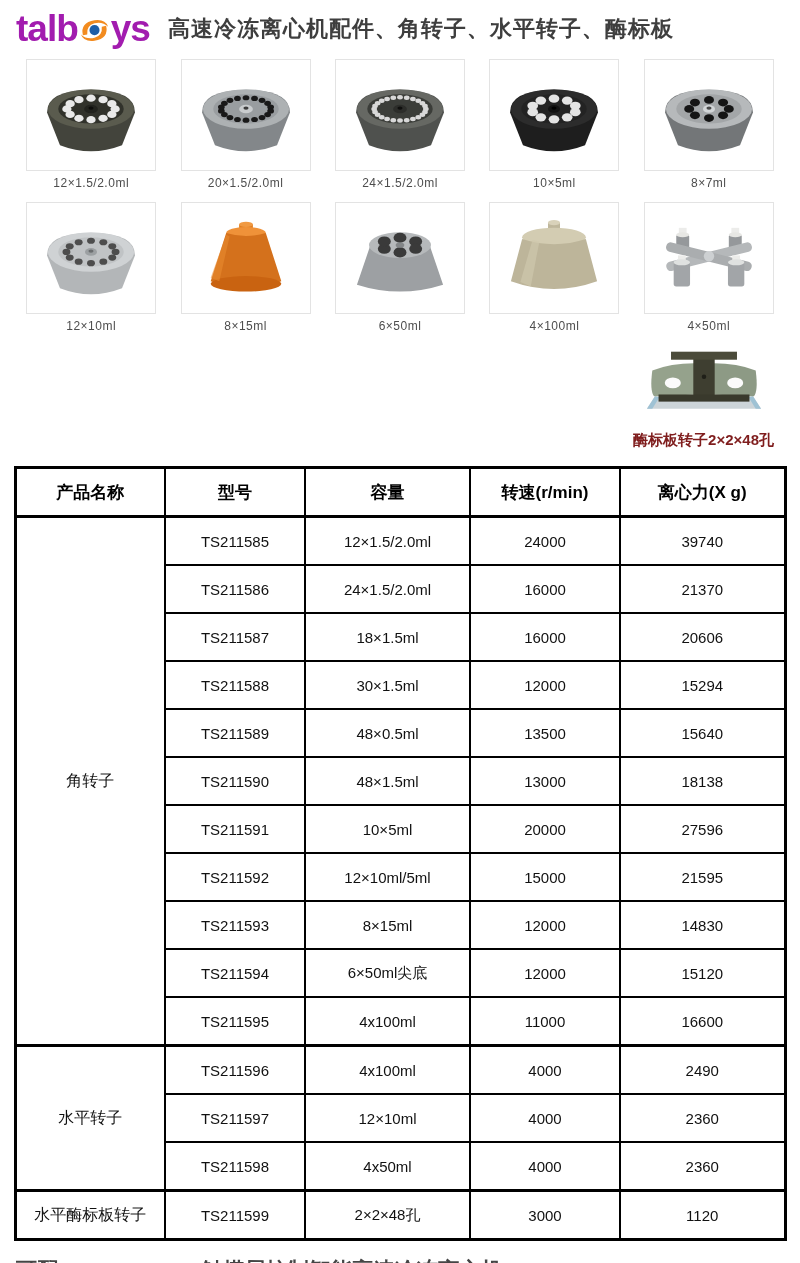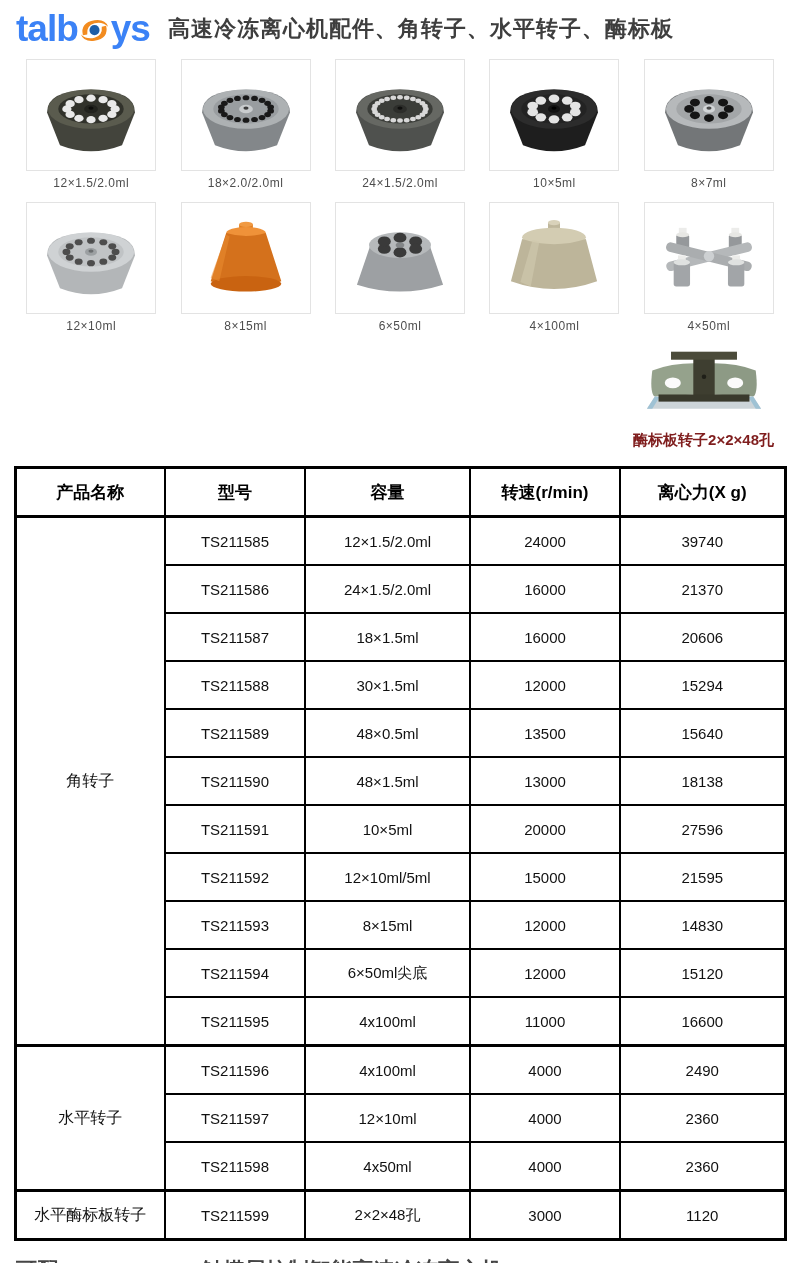--- a/index.html
+++ b/index.html
@@ -1,21 +1,21 @@
 <!DOCTYPE html>
 <html><head>
 <meta charset="utf-8">
 <style>
   html,body{margin:0;padding:0;background:#fff;}
   body{width:800px;font-family:"Liberation Sans","DejaVu Sans",sans-serif;color:#222;}
   .page{width:800px;}
 
   
   .header{display:flex;align-items:center;padding:10px 16px 4px 16px;}
-  .logo{display:flex;align-items:center;font-weight:bold;font-size:37px;color:#3b82f6;letter-spacing:-1px;line-height:1;justify-content:flex-end;}
+  .logo{display:flex;align-items:center;font-weight:bold;font-size:37px;color:#a21caf;letter-spacing:-1px;line-height:1;justify-content:flex-end;}
   .logo .swirl{width:31px;height:31px;margin:4px 1px 0 1px;}
   .title{margin-left:18px;font-size:22px;font-weight:bold;color:#3e3e3e;letter-spacing:1px;}
 
   
   .grid{display:grid;grid-template-columns:repeat(5,1fr);justify-items:center;row-gap:12px;padding:8px 14px 0 14px;}
   .card{display:flex;flex-direction:column;align-items:center;}
   .imgbox{width:128px;height:110px;border:1px solid #e3e3e3;background:#fff;display:flex;align-items:center;justify-content:center;}
   .imgbox svg{width:112px;height:98px;}
   .caption{margin-top:5px;font-size:12px;color:#4d4d4d;letter-spacing:0.5px;}
 
@@ -106,21 +106,21 @@
               <ellipse cx="36.4" cy="48.3" rx="3.9" ry="3.0" fill="#191919"></ellipse>
               <ellipse cx="36.4" cy="43.7" rx="3.9" ry="3.0" fill="#191919"></ellipse>
               <ellipse cx="39.9" cy="39.5" rx="3.9" ry="3.0" fill="#191919"></ellipse>
               <ellipse cx="46.4" cy="36.0" rx="3.9" ry="3.0" fill="#191919"></ellipse>
               <ellipse cx="55.1" cy="33.8" rx="3.9" ry="3.0" fill="#191919"></ellipse>
             </g>
           <ellipse cx="65" cy="46" rx="8" ry="5" fill="#c9ccce"></ellipse>
           <ellipse cx="65" cy="45" rx="3" ry="2" fill="#3c3c3c"></ellipse>
         </svg>
       </div>
-      <div class="caption">18×2.0/2.0ml</div>
+      <div class="caption">20×1.5/2.0ml</div>
     </div>
 
     <div class="card">
       <div class="imgbox">
         <svg viewBox="0 0 130 106">
           <path d="M14,50 Q14,24 65,24 Q116,24 116,50 L101,88 Q65,102 29,88 Z" fill="#4f514e"></path>
           <ellipse cx="65" cy="46" rx="50" ry="23" fill="#666863"></ellipse>
           <ellipse cx="65" cy="46" rx="38" ry="17" fill="#3b3d39"></ellipse>
           <g>
               <ellipse cx="65.0" cy="32.5" rx="3.3" ry="2.6" fill="#d8d8d8"></ellipse>

